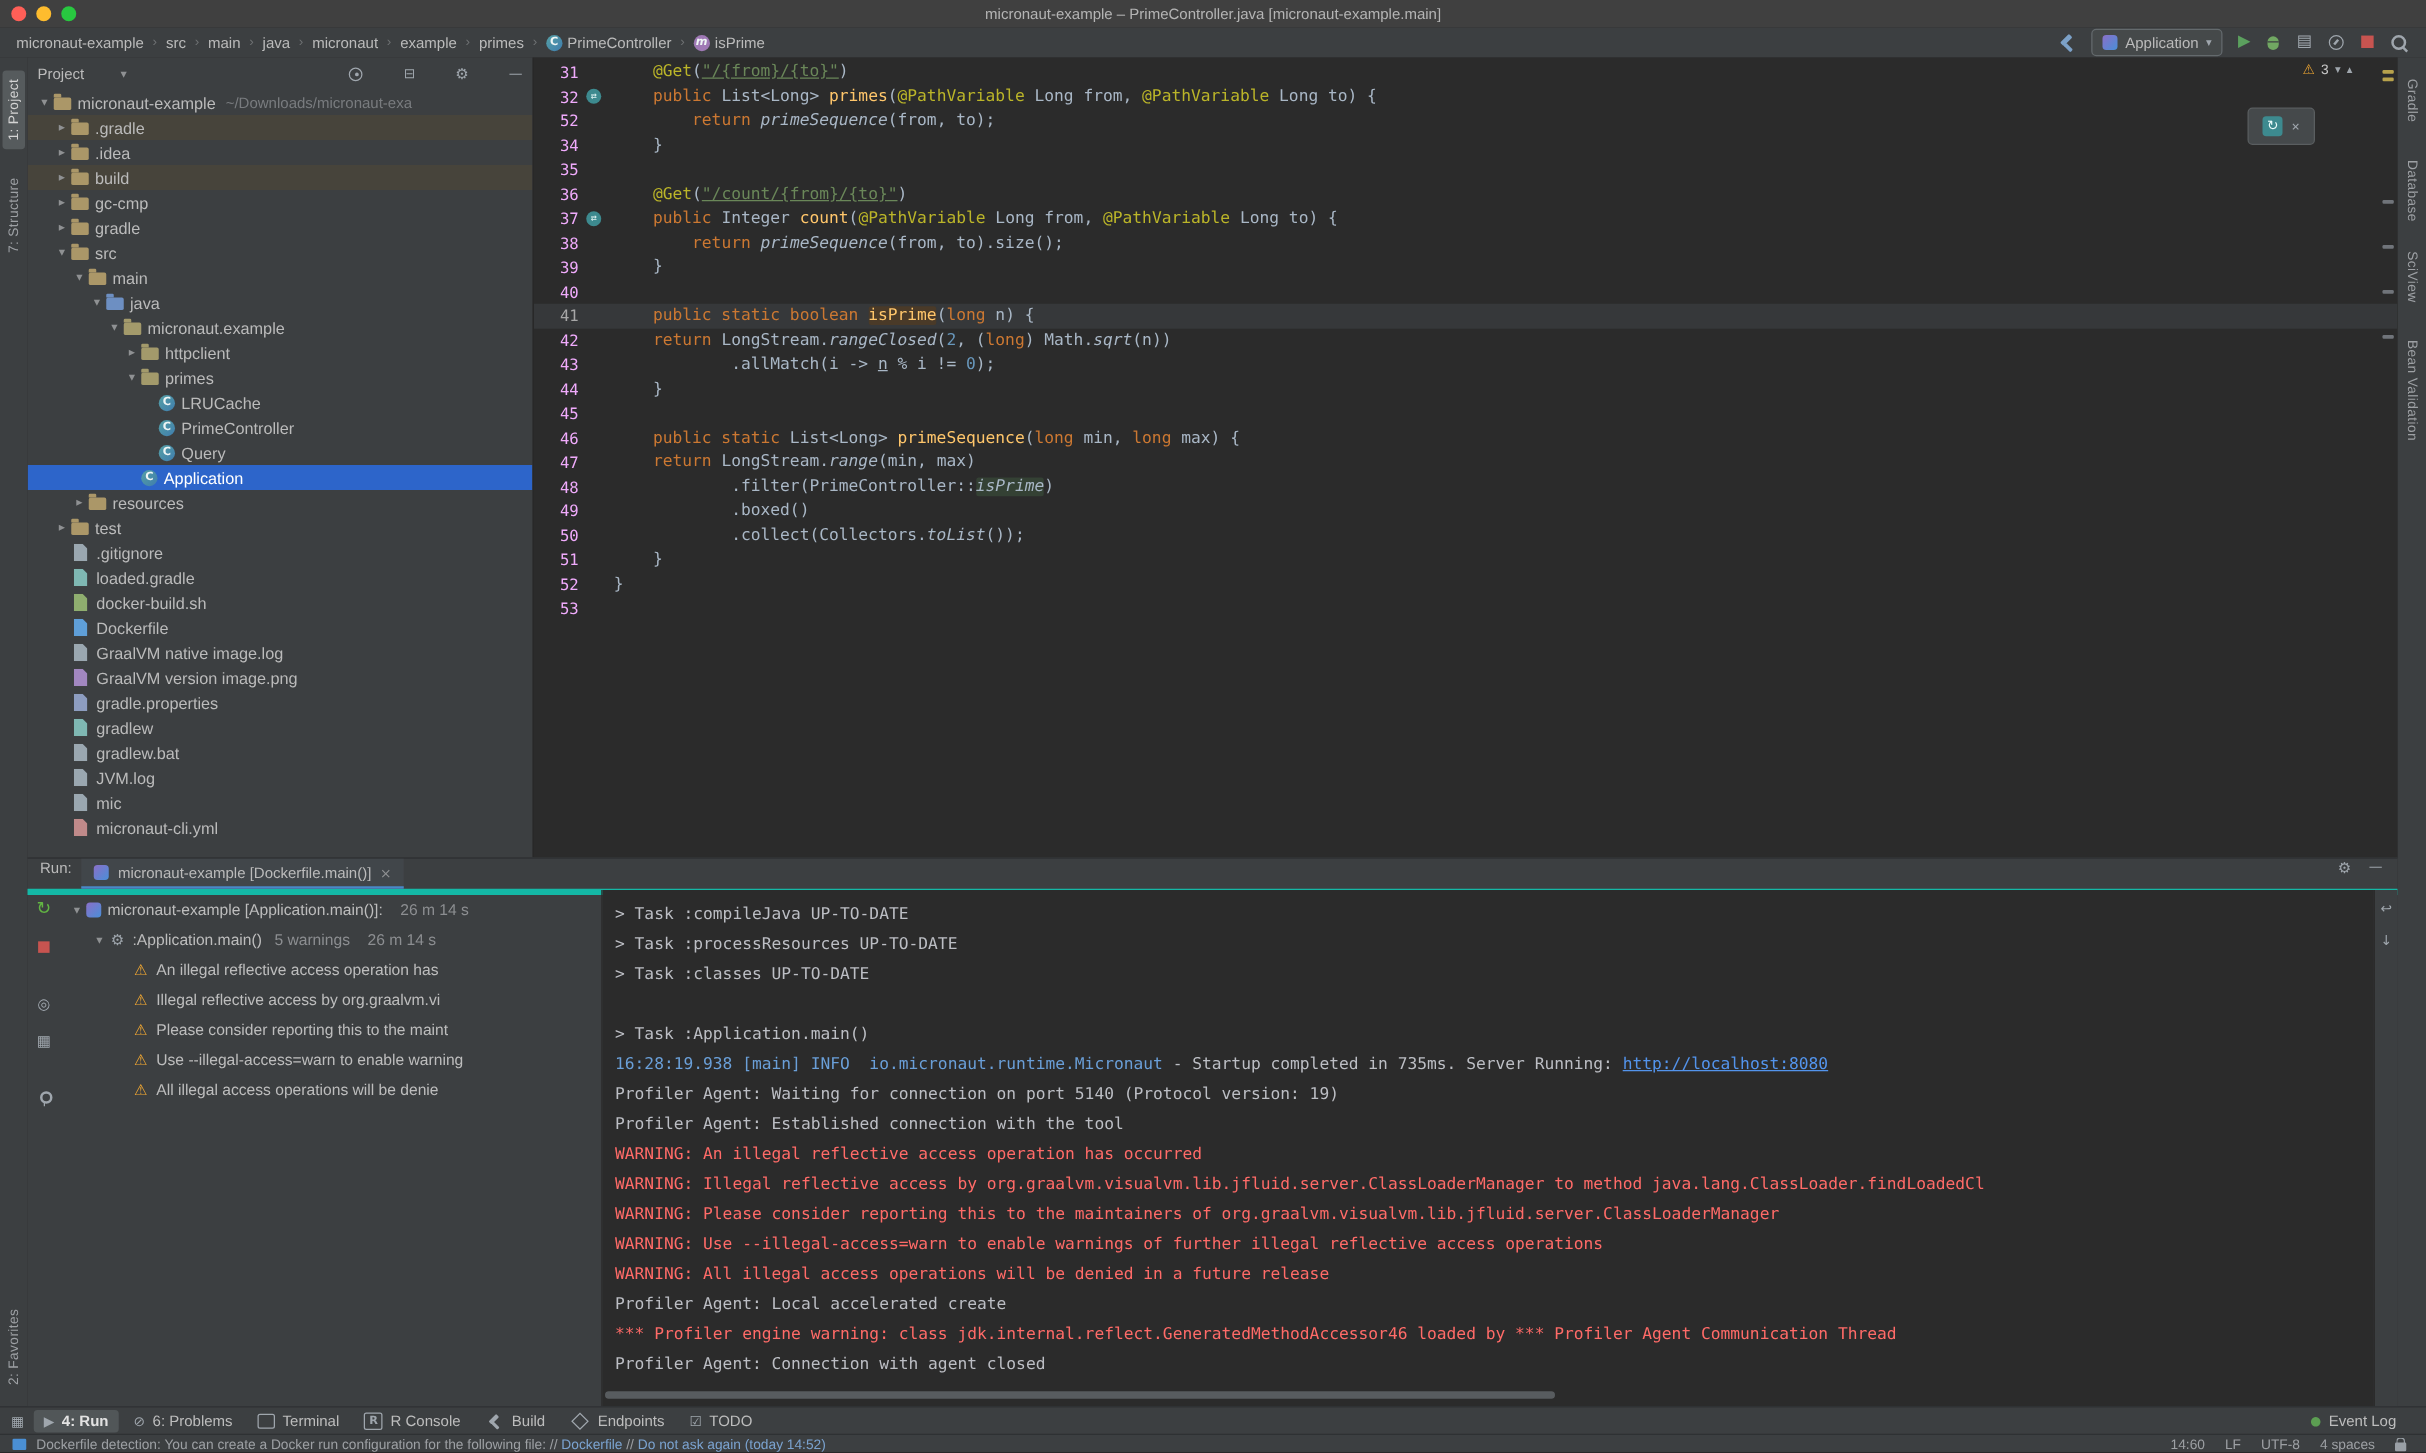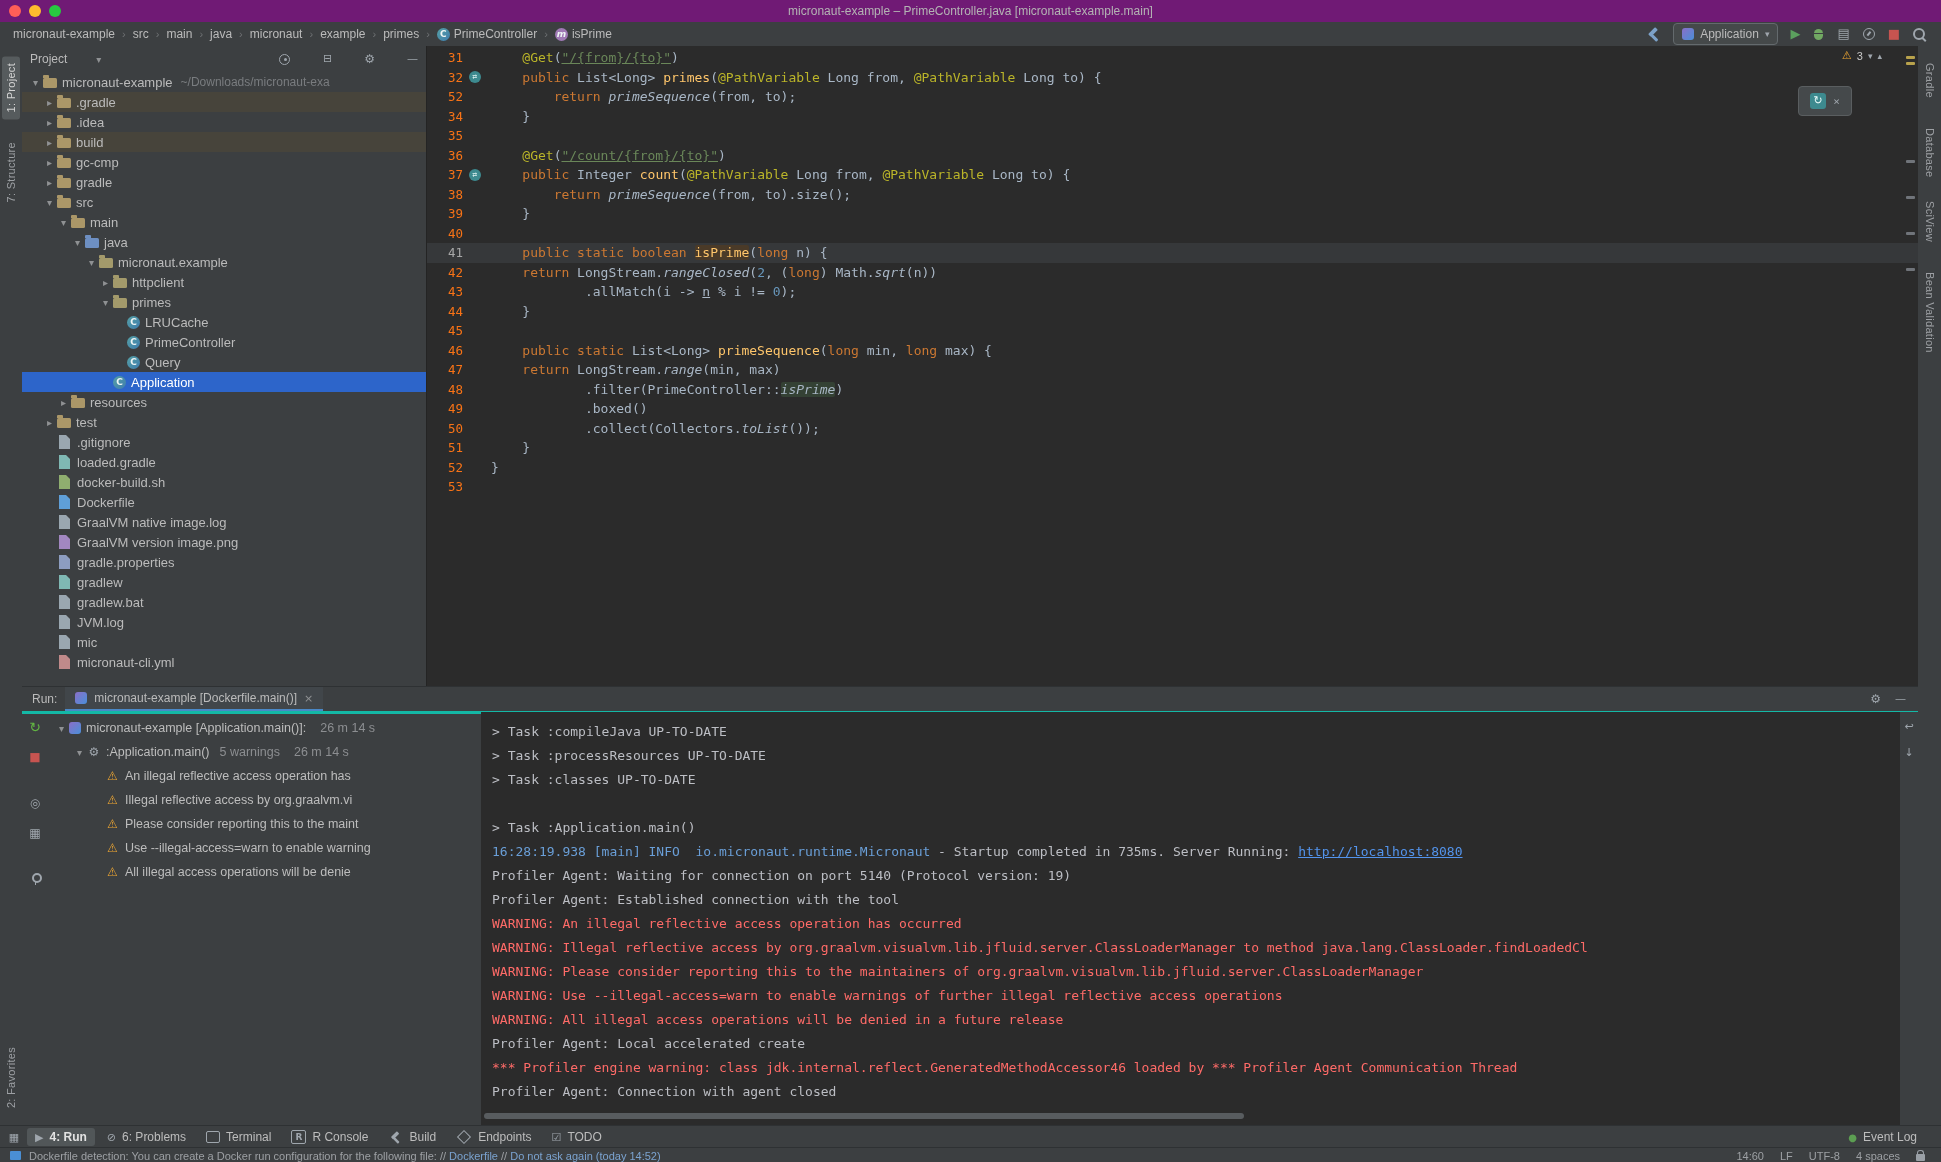--- a/index.html
+++ b/index.html
@@ -2,21 +2,21 @@
 <html><head>
 <meta charset="utf-8">
 <style>
   html,body{margin:0;padding:0;background:#1e1e1e}
   #app{position:relative;width:1941px;height:1162px;background:#2b2b2b;font-family:"Liberation Sans",sans-serif;color:#bbbbbb;overflow:hidden}
   .ic{display:inline-block;position:relative;flex:none;font-style:normal;font-family:"DejaVu Sans",sans-serif}
   .glyph{font-size:13px;line-height:14px;text-align:center}
   .green{color:#5ba05e}.red{color:#c75450}.gray{color:#9fa6ad}
 
   
-  .titlebar{position:absolute;left:0;top:0;width:100%;height:22px;background:#701a75;border-bottom:1px solid #2a2a2a;display:flex;align-items:center}
+  .titlebar{position:absolute;left:0;top:0;width:100%;height:22px;background:#404040;border-bottom:1px solid #2a2a2a;display:flex;align-items:center}
   .lights{display:flex;gap:8px;padding-left:9px;z-index:2}
   .light{width:12px;height:12px;border-radius:50%}
   .light.red{background:#ff5f57}.light.yellow{background:#febc2e}.light.green{background:#28c840}
   .wintitle{position:absolute;left:0;right:0;text-align:center;font-size:12px;color:#b4b4b4}
 
   
   .navbar{position:absolute;left:0;top:22px;width:100%;height:24px;background:#3c3f41;border-bottom:1px solid #2e3133;display:flex;align-items:center;justify-content:space-between}
   .crumbs{display:flex;align-items:center;gap:2px;padding-left:10px;font-size:12px;color:#bbbbbb;white-space:nowrap}
   .crumb{display:flex;align-items:center;gap:4px;padding:1px 3px;border-radius:3px;cursor:default}
   .crumb-sep{color:#6e7173;margin:0 2px;font-size:11px}
@@ -80,21 +80,21 @@
   .ic-docker{background:#5f9fd8}
   .ic-image{background:#a287c0}
   .ic-properties{background:#8d9dc0}
   .ic-yaml{background:#c08a8a}
 
   
   .editor{position:absolute;left:427px;top:46px;right:23px;height:640px;background:#2b2b2b;overflow:hidden;font-family:"DejaVu Sans Mono",monospace}
   .codewrap{position:absolute;inset:0;padding-top:2px}
   .cl{display:flex;height:19.5px;line-height:19.5px;font-size:13px;white-space:pre}
   .cl.cur{background:#36383a}
-  .ln{width:36px;text-align:right;color:#f97316;font-size:12.5px;flex:none}
+  .ln{width:36px;text-align:right;color:#f0abfc;font-size:12.5px;flex:none}
   .cl.cur .ln{color:#a7a7a7}
   .lslot{width:24px;flex:none;display:flex;align-items:center;justify-content:center}
   .ic-endpoint{width:12px;height:12px;border-radius:50%;background:#3d8a8f;color:#dff3f2;font-size:8px;line-height:12px;text-align:center}
   .codetext{padding-left:4px}
   .tk-d{color:#a9b7c6}
   .tk-k{color:#cc7832}
   .tk-u{color:#6a8759;text-decoration:underline}
   .tk-n{color:#6897bb}
   .tk-an{color:#bbb529}
   .tk-m{color:#ffc66b}
@@ -105,21 +105,21 @@
   .insp{position:absolute;top:3px;right:36px;display:flex;align-items:center;gap:5px;font-size:11px;color:#c8c8c8;font-family:"Liberation Sans",sans-serif}
   .insp .warnglyph{color:#f0a732;font-size:11px;font-family:"DejaVu Sans",sans-serif}
   .insp .chev{color:#9fa6ad;font-size:9px;font-family:"DejaVu Sans",sans-serif}
   .floatbox{position:absolute;top:40px;right:66px;width:52px;height:28px;background:#45494b;border:1px solid #5a5e60;border-radius:4px;display:flex;align-items:center;justify-content:center;gap:7px}
   .floatbox .reload{width:16px;height:16px;border-radius:3px;background:#3d8a8f;color:#eafcfb;font-size:11px;line-height:16px;text-align:center;font-family:"DejaVu Sans",sans-serif}
   .floatbox .x{color:#9fa6ad;font-size:11px}
   .estripe-mark{position:absolute;right:3px;width:9px;height:3px;border-radius:1px}
 
   
   .runpanel{position:absolute;left:22px;top:686px;right:23px;height:439px;background:#3c3f41;border-top:1px solid #2e3133}
-  .runhead{height:24px;display:flex;align-items:center;border-bottom:3px solid #14b8a6;font-size:12px;color:#bbbbbb}
+  .runhead{height:24px;display:flex;align-items:flex-start;border-bottom:5px solid #14b8a6;font-size:12px;color:#bbbbbb}
   .runlabel{padding:0 8px 0 10px}
   .runtab{display:flex;align-items:center;gap:7px;height:22px;padding:0 10px;background:#41464a;border-bottom:2px solid #4a88c7}
   .runtab .x{color:#8f9193;font-size:11px;font-family:"DejaVu Sans",sans-serif}
   .runhead-right{margin-left:auto;display:flex;gap:14px;padding-right:12px;align-items:center}
   .runstrip{position:absolute;left:0;top:25px;bottom:0;width:26px;display:flex;flex-direction:column;align-items:center;padding-top:8px;gap:16px}
   .runtree{position:absolute;left:26px;top:25px;width:433px;bottom:0;overflow:hidden;border-right:1px solid #2b2b2b;padding-top:4px}
   .rrow{height:24px;display:flex;align-items:center;font-size:12.5px;color:#bdbdbd;white-space:nowrap;padding-right:8px}
   .rtime{color:#8c8e91;margin-left:14px}
   .rsuffix{color:#8c8e91;margin-left:10px}
   .ic-warn{color:#f0a732;font-size:12px;line-height:13px;width:15px;text-align:center}

